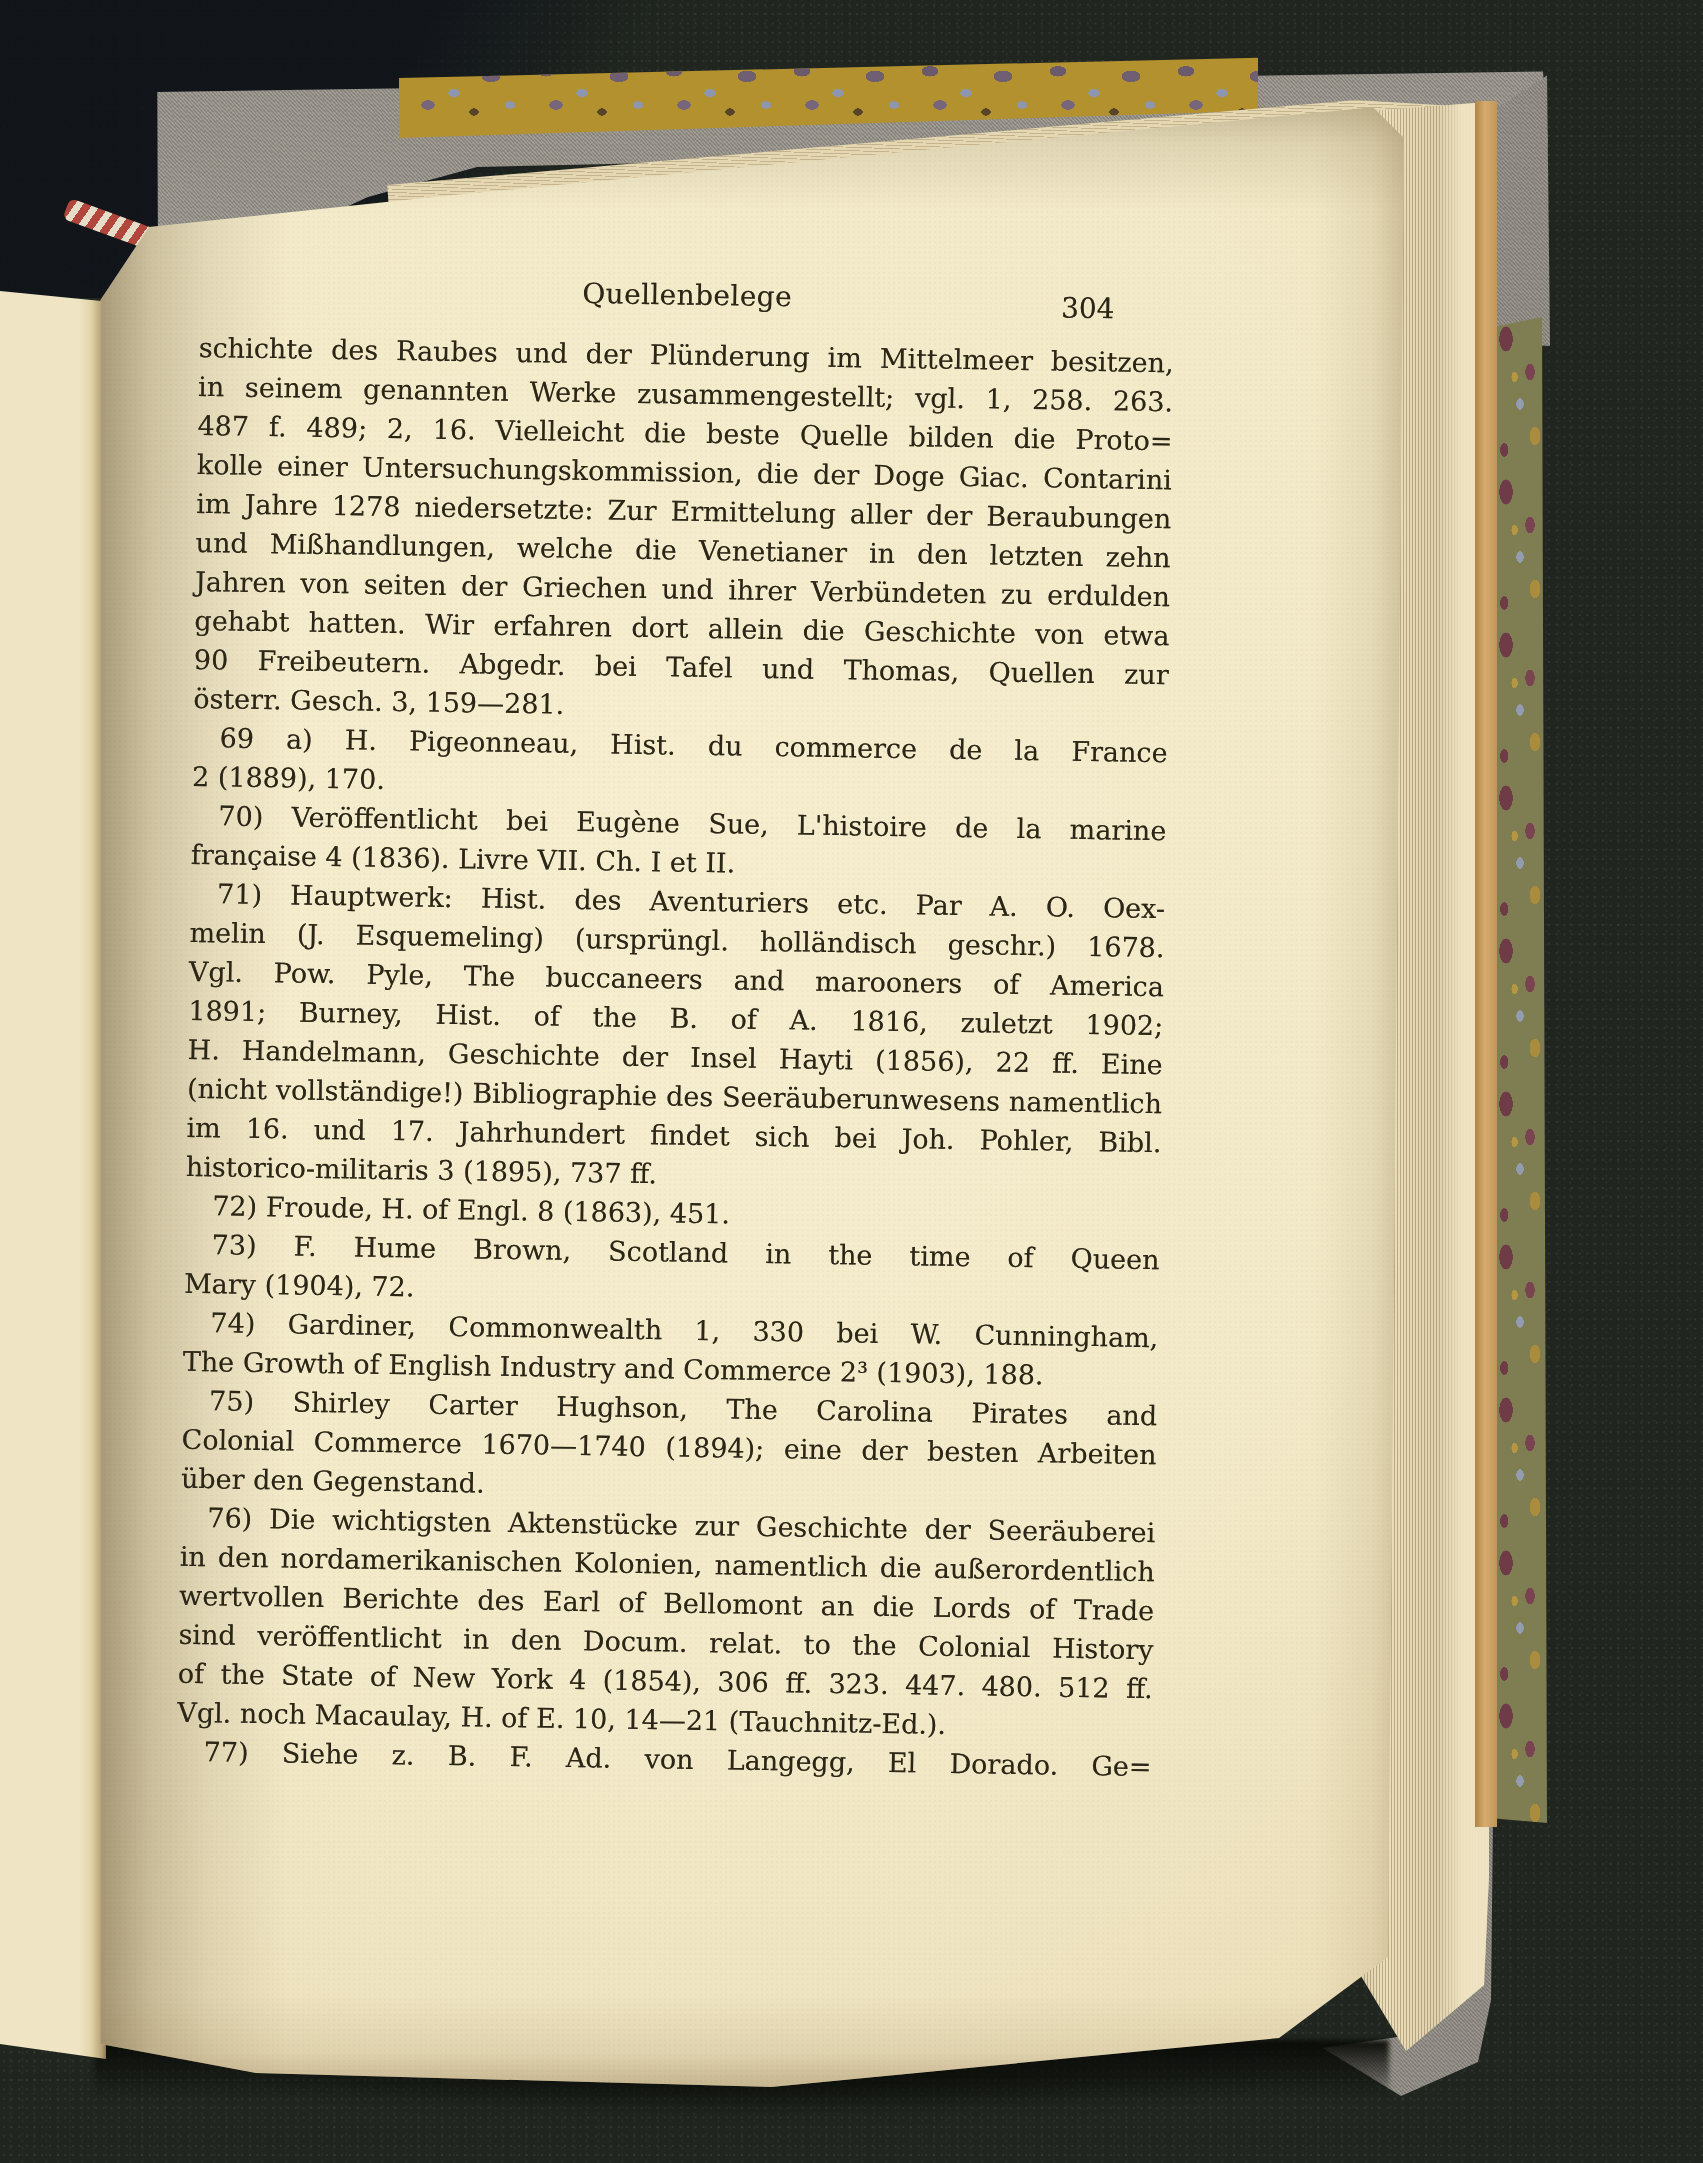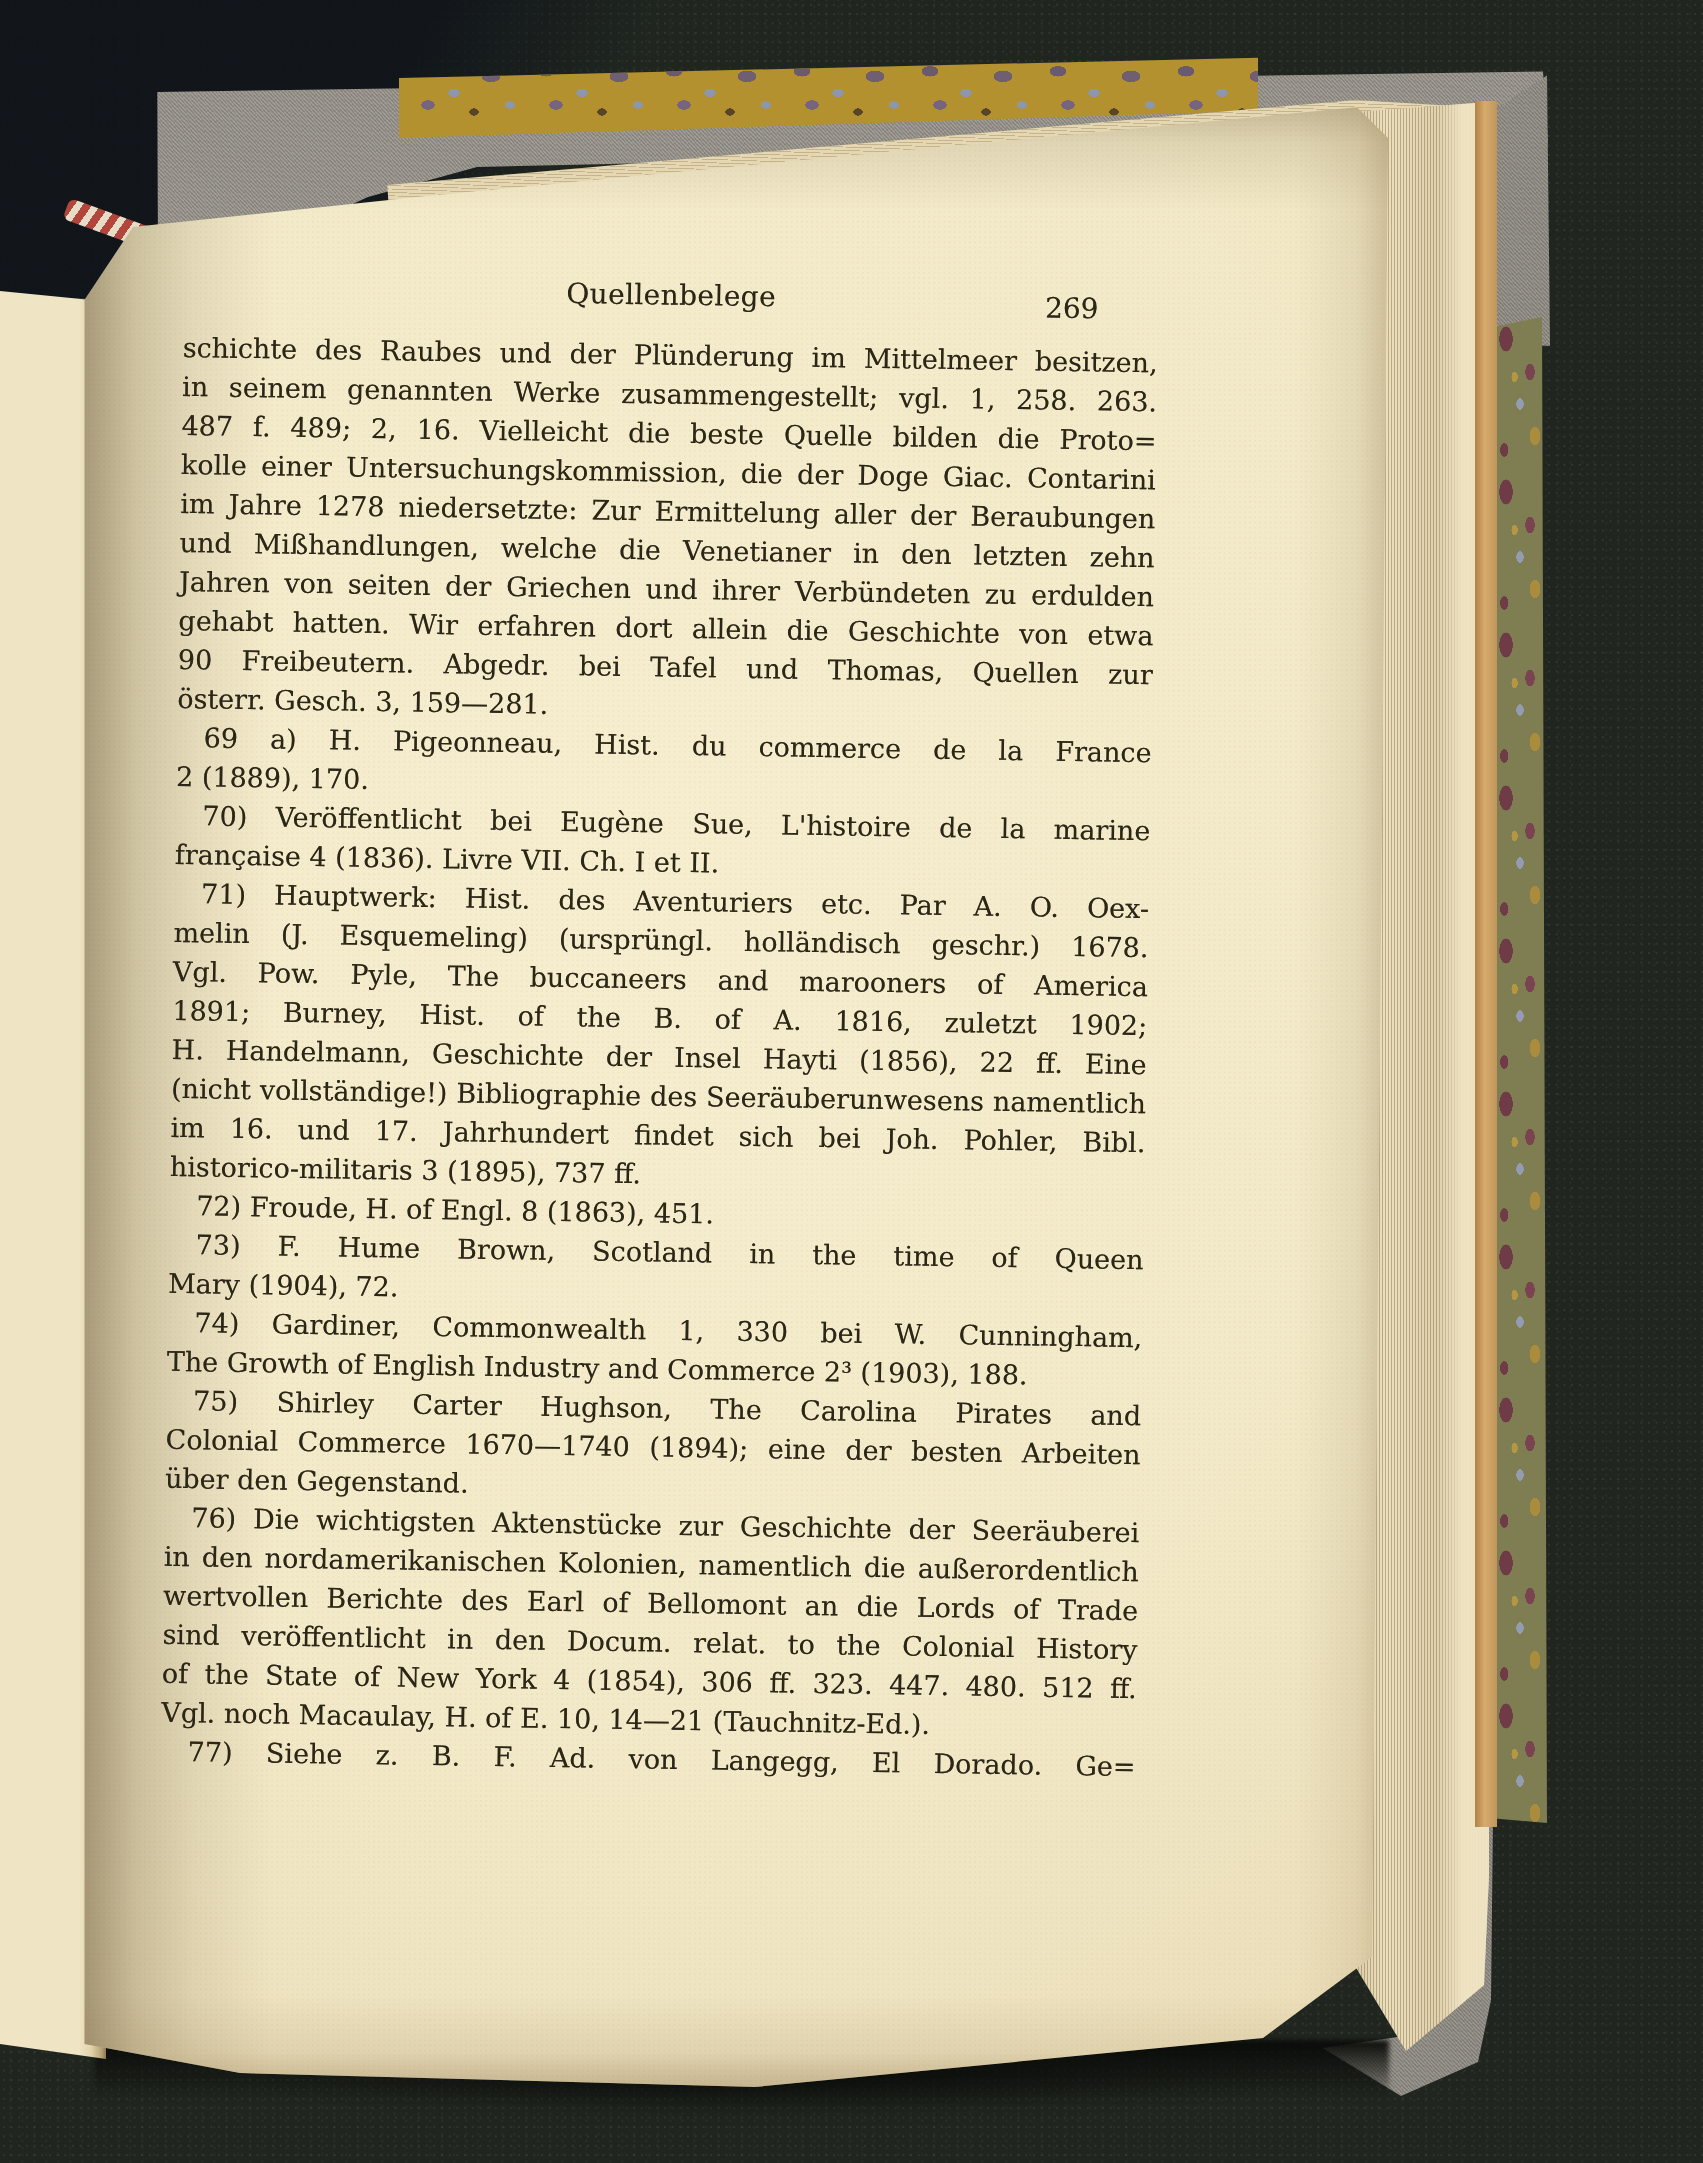--- a/index.html
+++ b/index.html
@@ -106,21 +106,21 @@
     background:radial-gradient(50% 50% at 50% 45%, rgba(8,9,6,.94), rgba(8,9,6,0) 74%);
     filter:blur(5.1px);
   }
   .shadow-b{
     left:94px;top:2040px;width:1295px;height:61px;
     background:linear-gradient(180deg,#0a0b08, rgba(10,11,8,0));
     filter:blur(2.6px);
   }
   
   .main-page{
-    left:76px;top:92px;width:1319px;height:2003px;
+    left:92px;top:92px;width:1319px;height:2003px;
     clip-path:polygon(8.5px 208px,57px 135px,351px 104px,811px 60px,1281px 15.3px,1312px 46px,1296px 1865px,1187px 1946px,679px 1995px,164px 1981px,8.5px 1952px);
     background:radial-gradient(120% 90% at 42% 38%, var(--page-cream,#f6eecf) 0%, #f2e9c8 50%, #ecdfba 78%, #e2d2a8 94%, #d8c69a 100%);
   }
   .grain{
     left:0;top:0;right:0;bottom:0;
     background-image:radial-gradient(circle, rgba(150,130,85,.07) 0 0.9px, transparent 1.2px);
     background-size:5.1px 5.1px;
   }
   .gutter-shade{left:0;top:0;width:196px;height:100%;
     background:linear-gradient(90deg, rgba(82,62,30,.50) 0, rgba(95,75,40,.25) 60px, rgba(95,75,40,.10) 119px, transparent 196px);}
@@ -175,21 +175,21 @@
   <div class="abs main-page">
     <div class="abs grain"></div>
     <div class="abs gutter-shade"></div>
     <div class="abs top-shade"></div>
     <div class="abs right-shade"></div>
     <div class="abs bottom-shade"></div>
 
     <div class="abs text-block">
       <div class="header-row">
         <span class="h-title">Quellenbelege</span>
-        <span class="h-num">269</span>
+        <span class="h-num">304</span>
       </div>
       <div class="lines">
           <div class="ln">schichte des Raubes und der Plünderung im Mittelmeer besitzen,</div>
           <div class="ln">in seinem genannten Werke zusammengestellt; vgl. 1, 258. 263.</div>
           <div class="ln">487 f. 489; 2, 16. Vielleicht die beste Quelle bilden die Proto=</div>
           <div class="ln">kolle einer Untersuchungskommission, die der Doge Giac. Contarini</div>
           <div class="ln">im Jahre 1278 niedersetzte: Zur Ermittelung aller der Beraubungen</div>
           <div class="ln">und Mißhandlungen, welche die Venetianer in den letzten zehn</div>
           <div class="ln">Jahren von seiten der Griechen und ihrer Verbündeten zu erdulden</div>
           <div class="ln">gehabt hatten. Wir erfahren dort allein die Geschichte von etwa</div>

